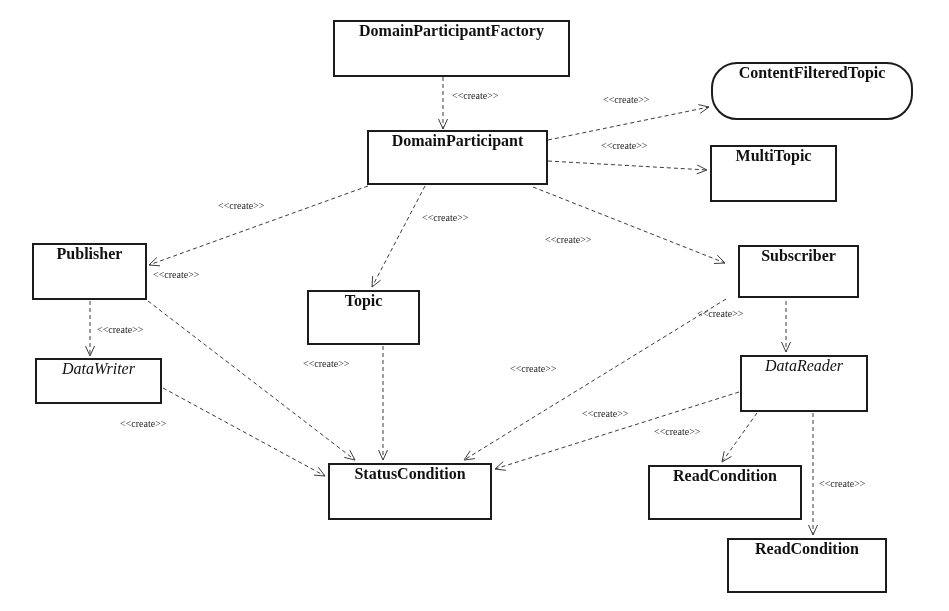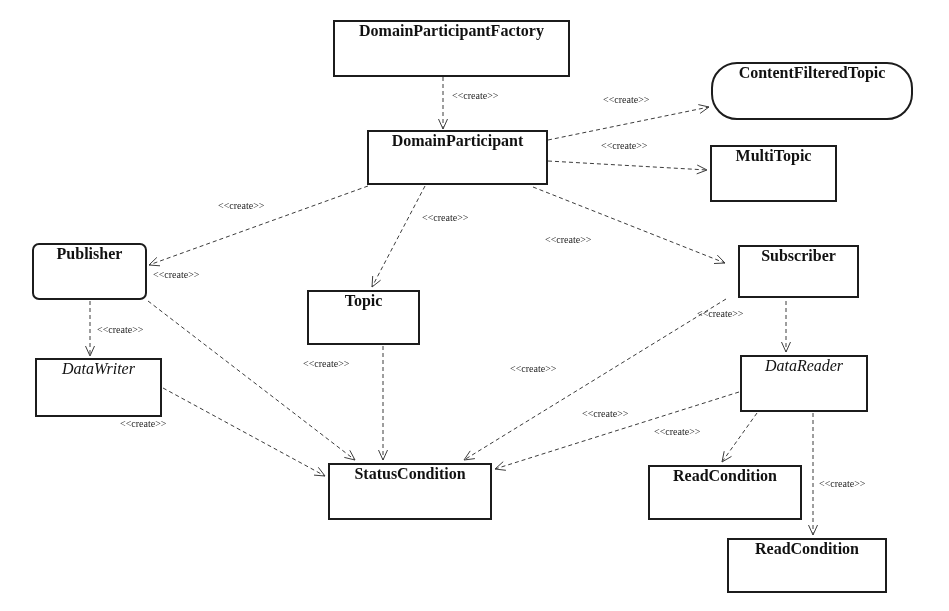--- a/index.html
+++ b/index.html
@@ -107,30 +107,30 @@
       </div>
       <div class="uml-class" style="left: 367px; top: 130px; width: 181px; height: 55px;">
         <span>DomainParticipant</span>
       </div>
       <div class="uml-class" style="left: 711px; top: 62px; width: 202px; height: 58px; border-radius: 26px;">
         <span>ContentFilteredTopic</span>
       </div>
       <div class="uml-class" style="left: 710px; top: 145px; width: 127px; height: 57px;">
         <span>MultiTopic</span>
       </div>
-      <div class="uml-class" style="left: 32px; top: 243px; width: 115px; height: 57px; border-radius: 7px;">
+      <div class="uml-class" style="left: 32px; top: 243px; width: 115px; height: 57px;">
         <span>Publisher</span>
       </div>
       <div class="uml-class" style="left: 307px; top: 290px; width: 113px; height: 55px;">
         <span>Topic</span>
       </div>
       <div class="uml-class" style="left: 738px; top: 245px; width: 121px; height: 53px;">
         <span>Subscriber</span>
       </div>
-      <div class="uml-class italic" style="left: 35px; top: 358px; width: 127px; height: 59px;">
+      <div class="uml-class italic" style="left: 35px; top: 358px; width: 127px; height: 46px;">
         <span>DataWriter</span>
       </div>
       <div class="uml-class italic" style="left: 740px; top: 355px; width: 128px; height: 57px;">
         <span>DataReader</span>
       </div>
       <div class="uml-class" style="left: 328px; top: 463px; width: 164px; height: 57px;">
         <span>StatusCondition</span>
       </div>
       <div class="uml-class" style="left: 648px; top: 465px; width: 154px; height: 55px;">
         <span>ReadCondition</span>

